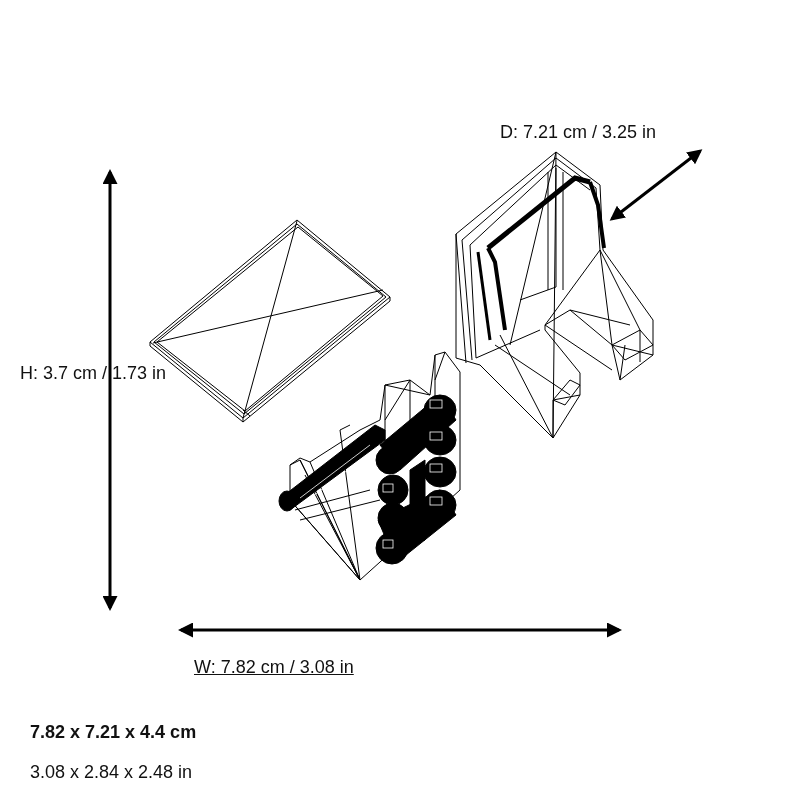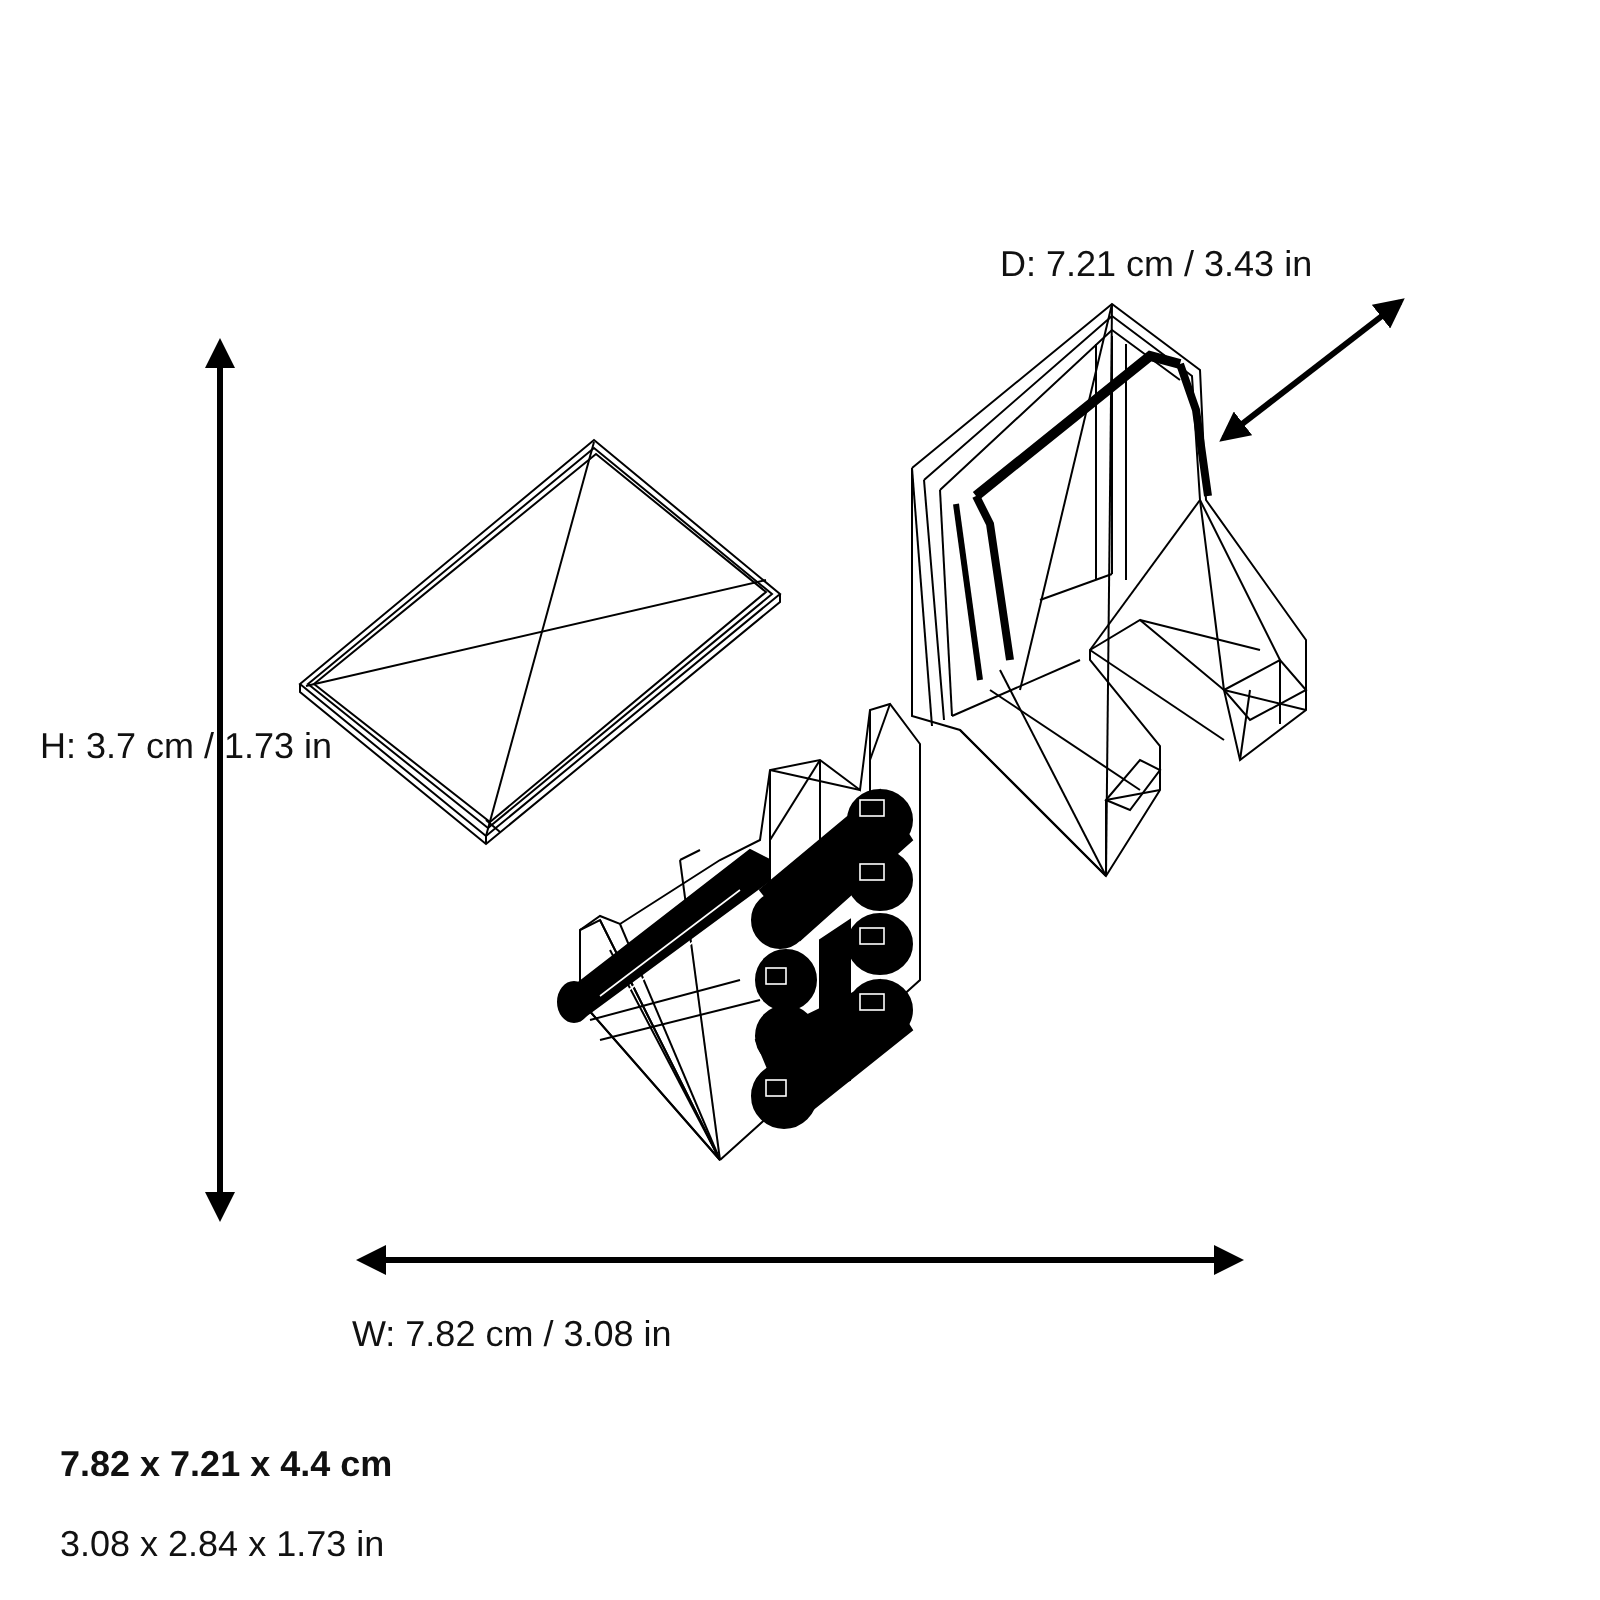--- a/index.html
+++ b/index.html
@@ -2,21 +2,21 @@
 <html><head>
   <meta charset="utf-8">
   <style>
     html, body { margin: 0; padding: 0; background: #ffffff; }
     body { width: 800px; height: 800px; position: relative; overflow: hidden;
            font-family: "Liberation Sans", sans-serif; color: #000; }
     #viewport { position: absolute; left: 0; top: 0; width: 800px; height: 800px; }
     .label { position: absolute; font-size: 18px; white-space: nowrap; line-height: 1; color: #111; }
     #dim-d-label { left: 500px; top: 123px; }
     #dim-h-label { left: 20px; top: 364px; }
-    #dim-w-label { left: 176px; top: 658px; }
+    #dim-w-label { left: 194px; top: 658px; text-decoration: underline; }
     #summary-cm { left: 30px; top: 723px; font-weight: bold; }
     #summary-in { left: 30px; top: 763px; }
   </style>
 </head>
 <body>
 
 <svg id="viewport" viewBox="0 0 800 800" xmlns="http://www.w3.org/2000/svg">
   <defs>
     <marker id="ah" viewBox="0 0 10 10" refX="8" refY="5" markerWidth="5" markerHeight="5" orient="auto-start-reverse">
       <path d="M0,0 L10,5 L0,10 z" fill="#000"></path>
@@ -123,17 +123,17 @@
     <line x1="553" y1="400" x2="553" y2="438"></line>
     <line x1="553" y1="400" x2="580" y2="395"></line>
 
     <polyline points="488,248 575,178 590,182" stroke-width="5"></polyline>
     <polyline points="488,248 495,262 505,330" stroke-width="4"></polyline>
     <polyline points="590,182 598,205 604,248" stroke-width="4"></polyline>
     <line x1="478" y1="252" x2="490" y2="340" stroke-width="3"></line>
   </g>
 </svg>
 
-<div class="label" id="dim-d-label">D: 7.21 cm / 3.43 in</div>
+<div class="label" id="dim-d-label">D: 7.21 cm / 3.25 in</div>
 <div class="label" id="dim-h-label">H: 3.7 cm / 1.73 in</div>
 <div class="label" id="dim-w-label">W: 7.82 cm / 3.08 in</div>
 <div class="label" id="summary-cm">7.82 x 7.21 x 4.4 cm</div>
-<div class="label" id="summary-in">3.08 x 2.84 x 1.73 in</div>
+<div class="label" id="summary-in">3.08 x 2.84 x 2.48 in</div>
 
 </body></html>

